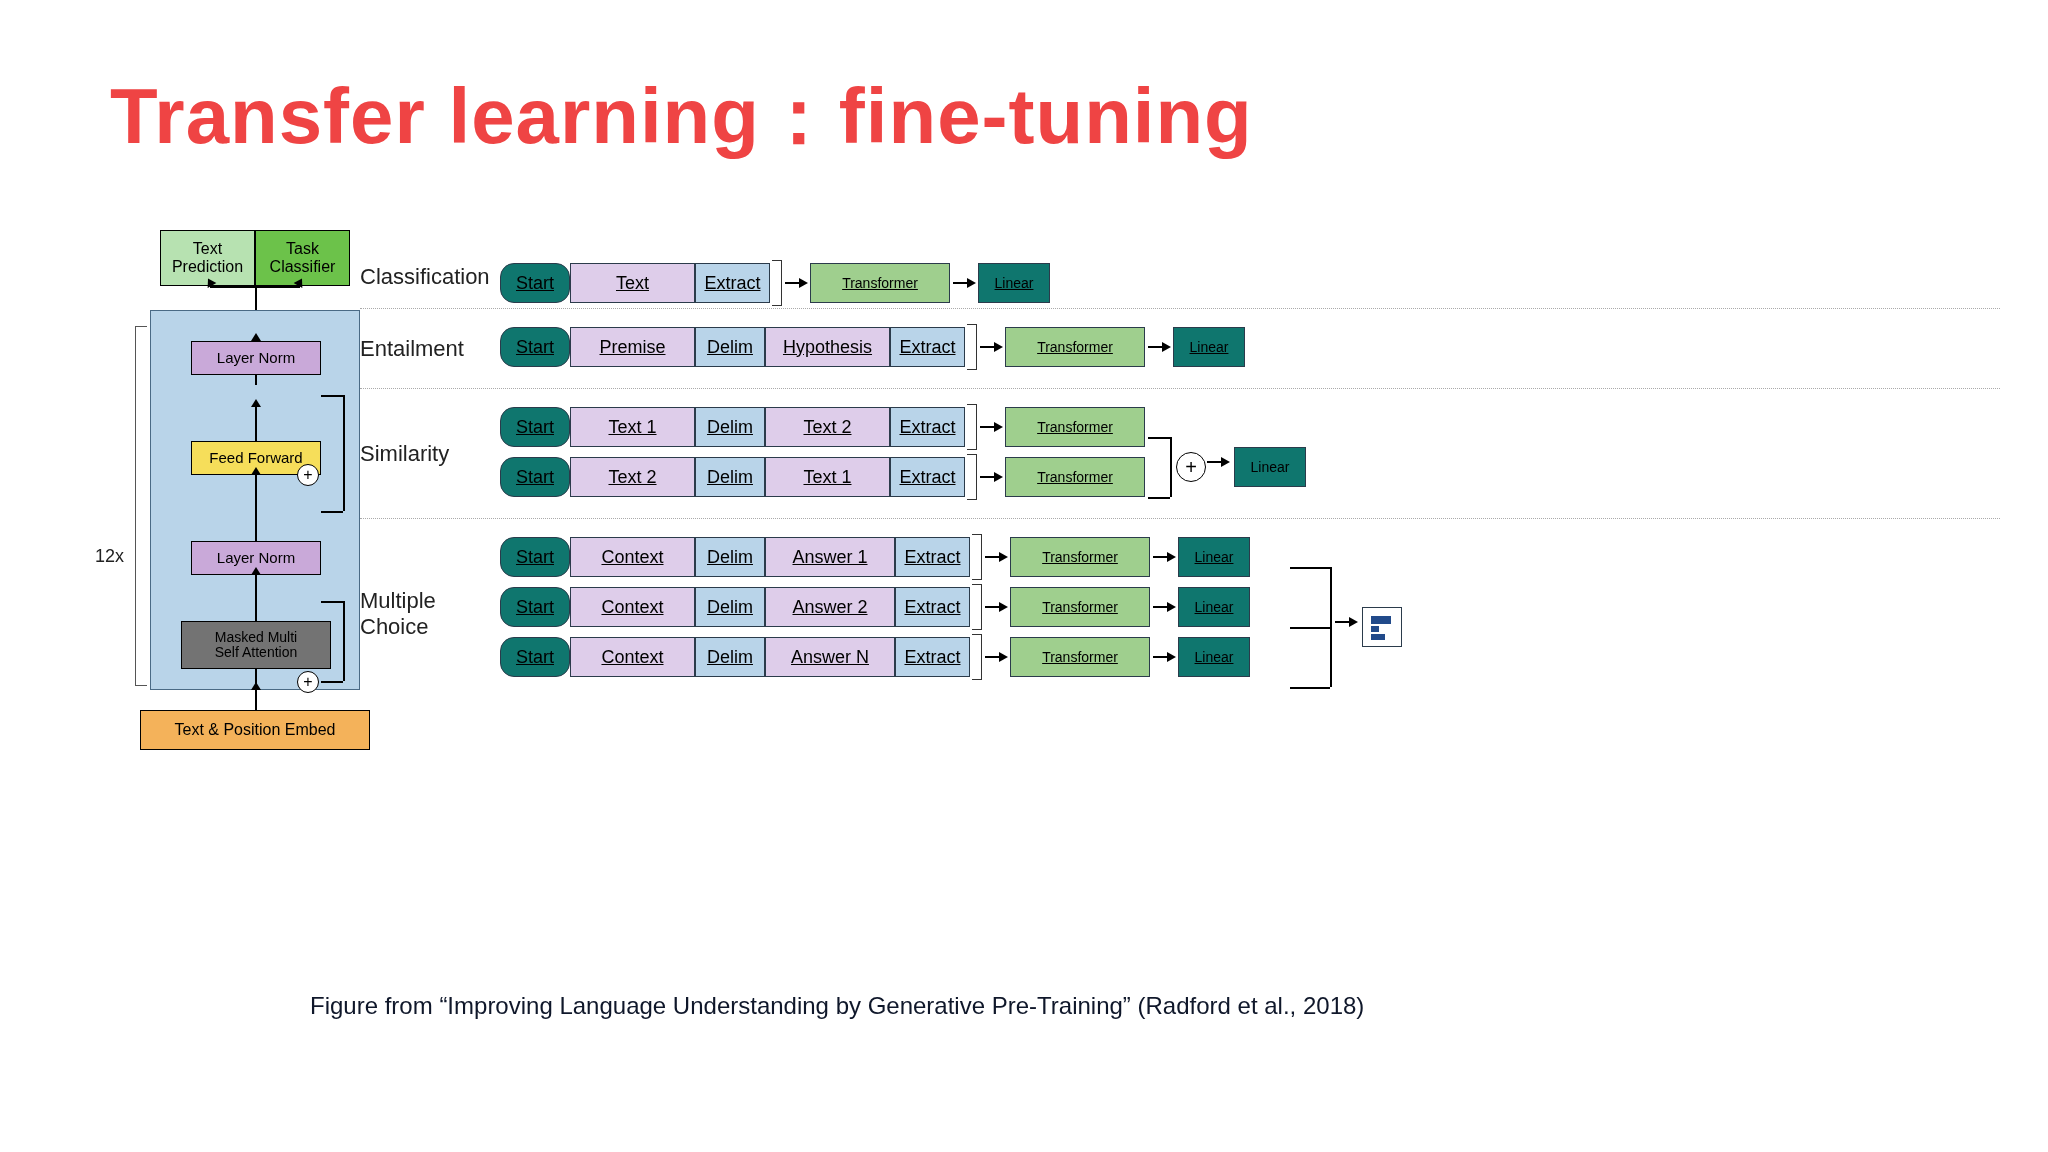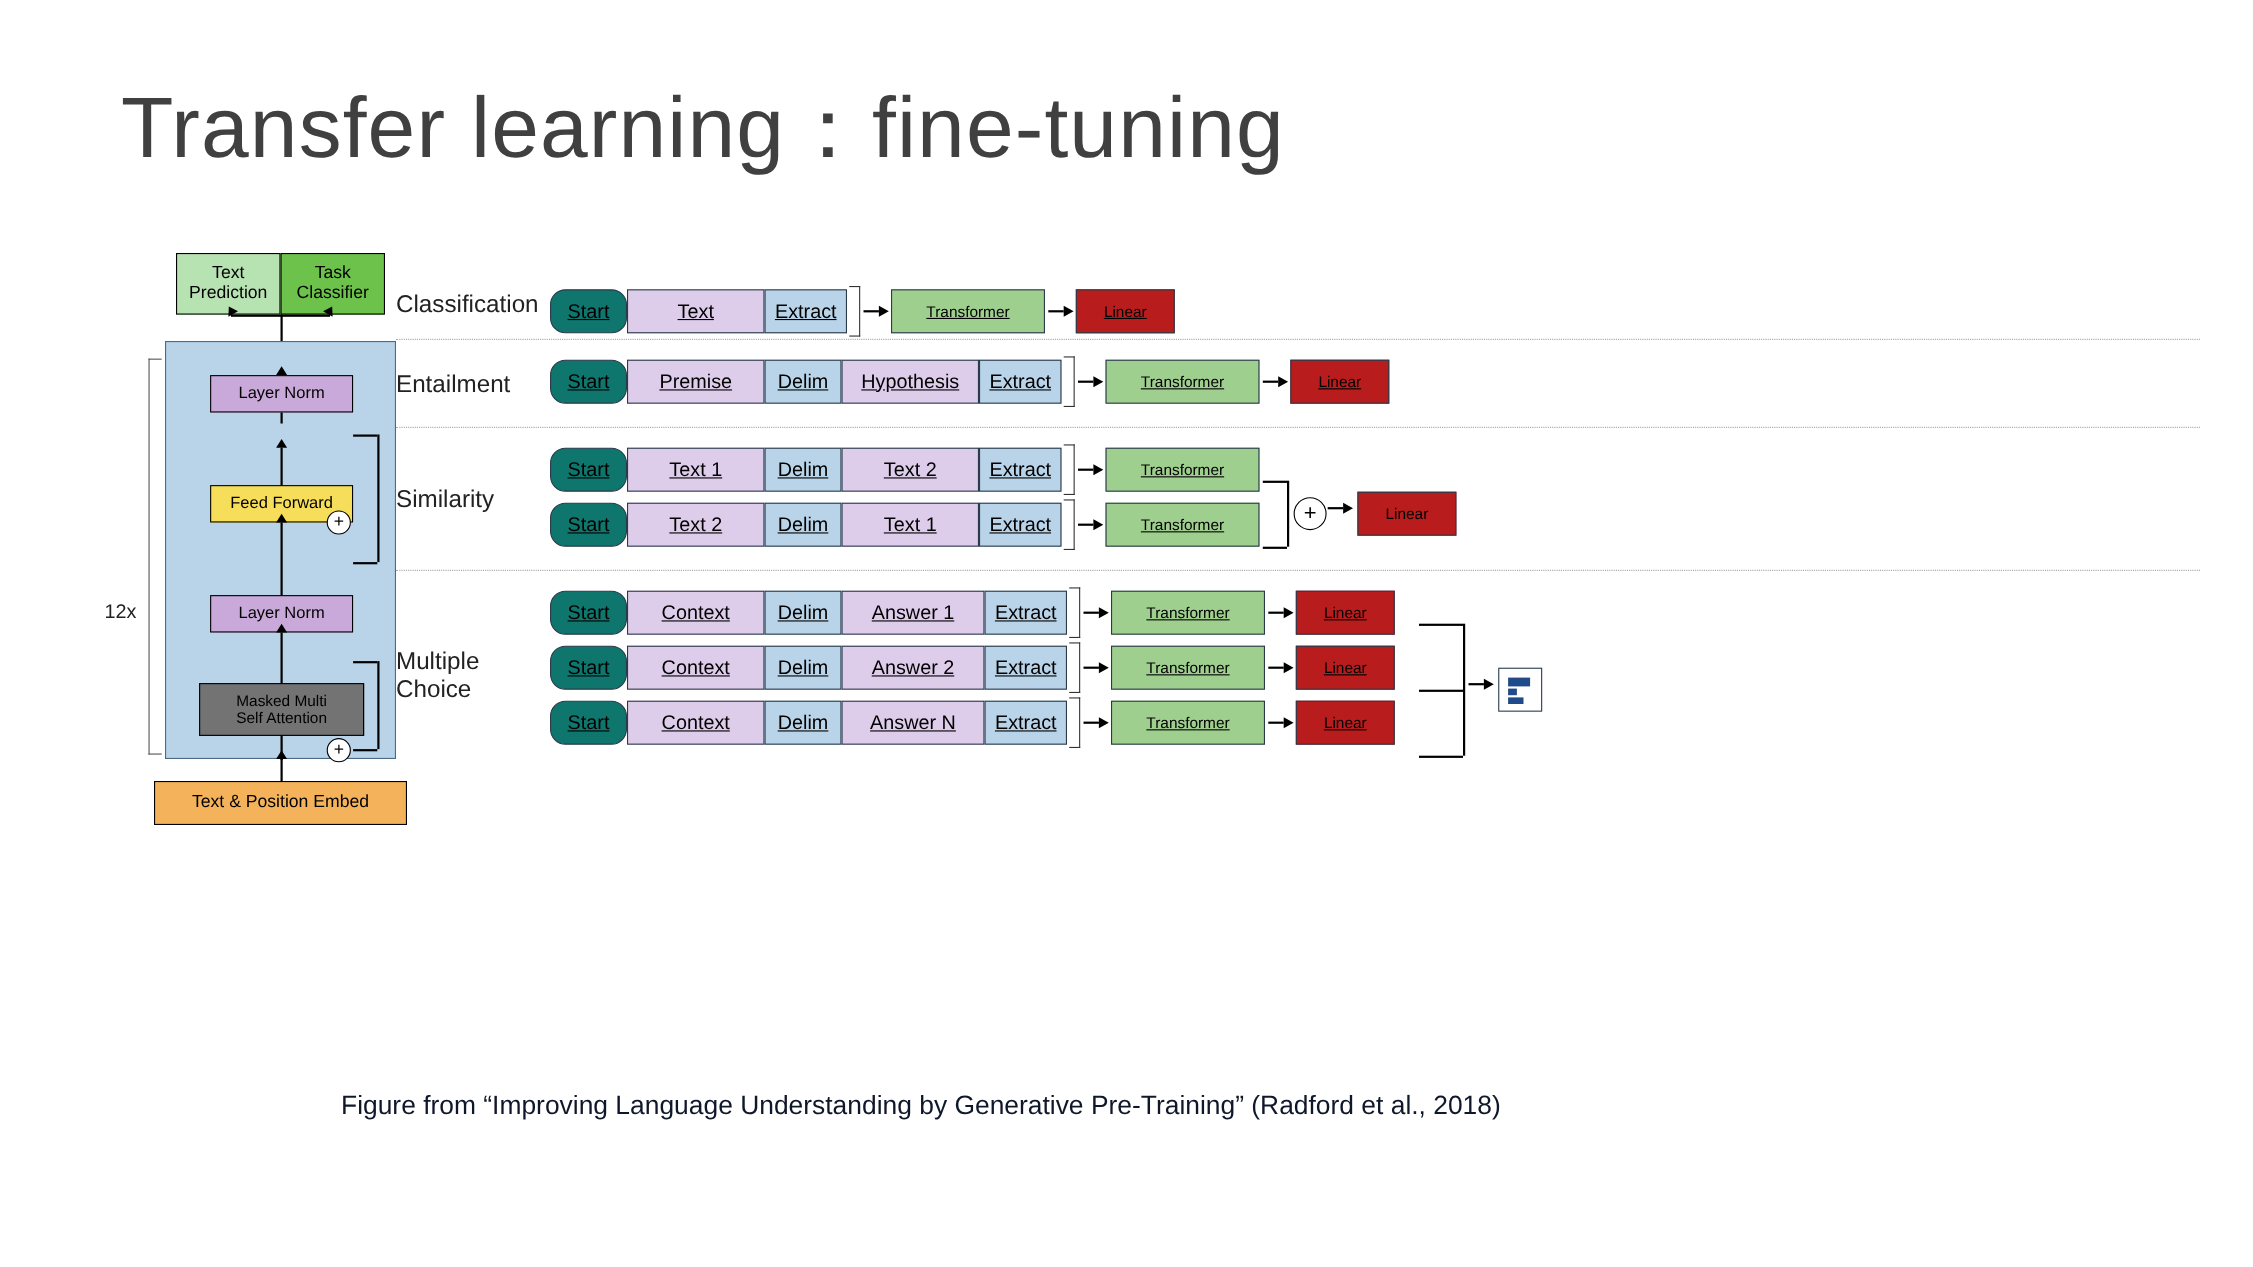--- a/index.html
+++ b/index.html
@@ -9,23 +9,23 @@
     background: #fff;
     font-family: "Helvetica Neue", Helvetica, Arial, sans-serif;
     position: relative;
     overflow: hidden;
   }
   .title {
     position: absolute;
     left: 110px;
     top: 65px;
     font-size: 78px;
-    font-weight: 400;
+    font-weight: 700;
     letter-spacing: 1px;
-    color: #404040;
+    color: #ef4444;
   }
   .stage {
     position: absolute;
     left: 0;
     top: 230px;
     width: 2048px;
     height: 820px;
   }
   
   .arch {
@@ -191,21 +191,21 @@
     background:#000;
   }
   .modbox {
     height:40px;
     border:1px solid #2b3b4b;
     display:flex;align-items:center;justify-content:center;
     font-size:14px;
     padding: 0 0;
   }
   .mb-tx { background:#9fcf8e; width:140px; }
-  .mb-ln { background:#b91c1c; width:90px; }
+  .mb-ln { background:#0f766e; width:72px; }
   .plus-big {
     width:30px;height:30px;border:1.5px solid #000;border-radius:50%;
     background:#fff;display:flex;align-items:center;justify-content:center;
     font-size:20px; margin:0 4px;
   }
   .barchart {
     width:40px;height:40px;border:1px solid #2b3b4b;background:#fff;
     display:flex;align-items:center;justify-content:center;
     position:relative;
   }

